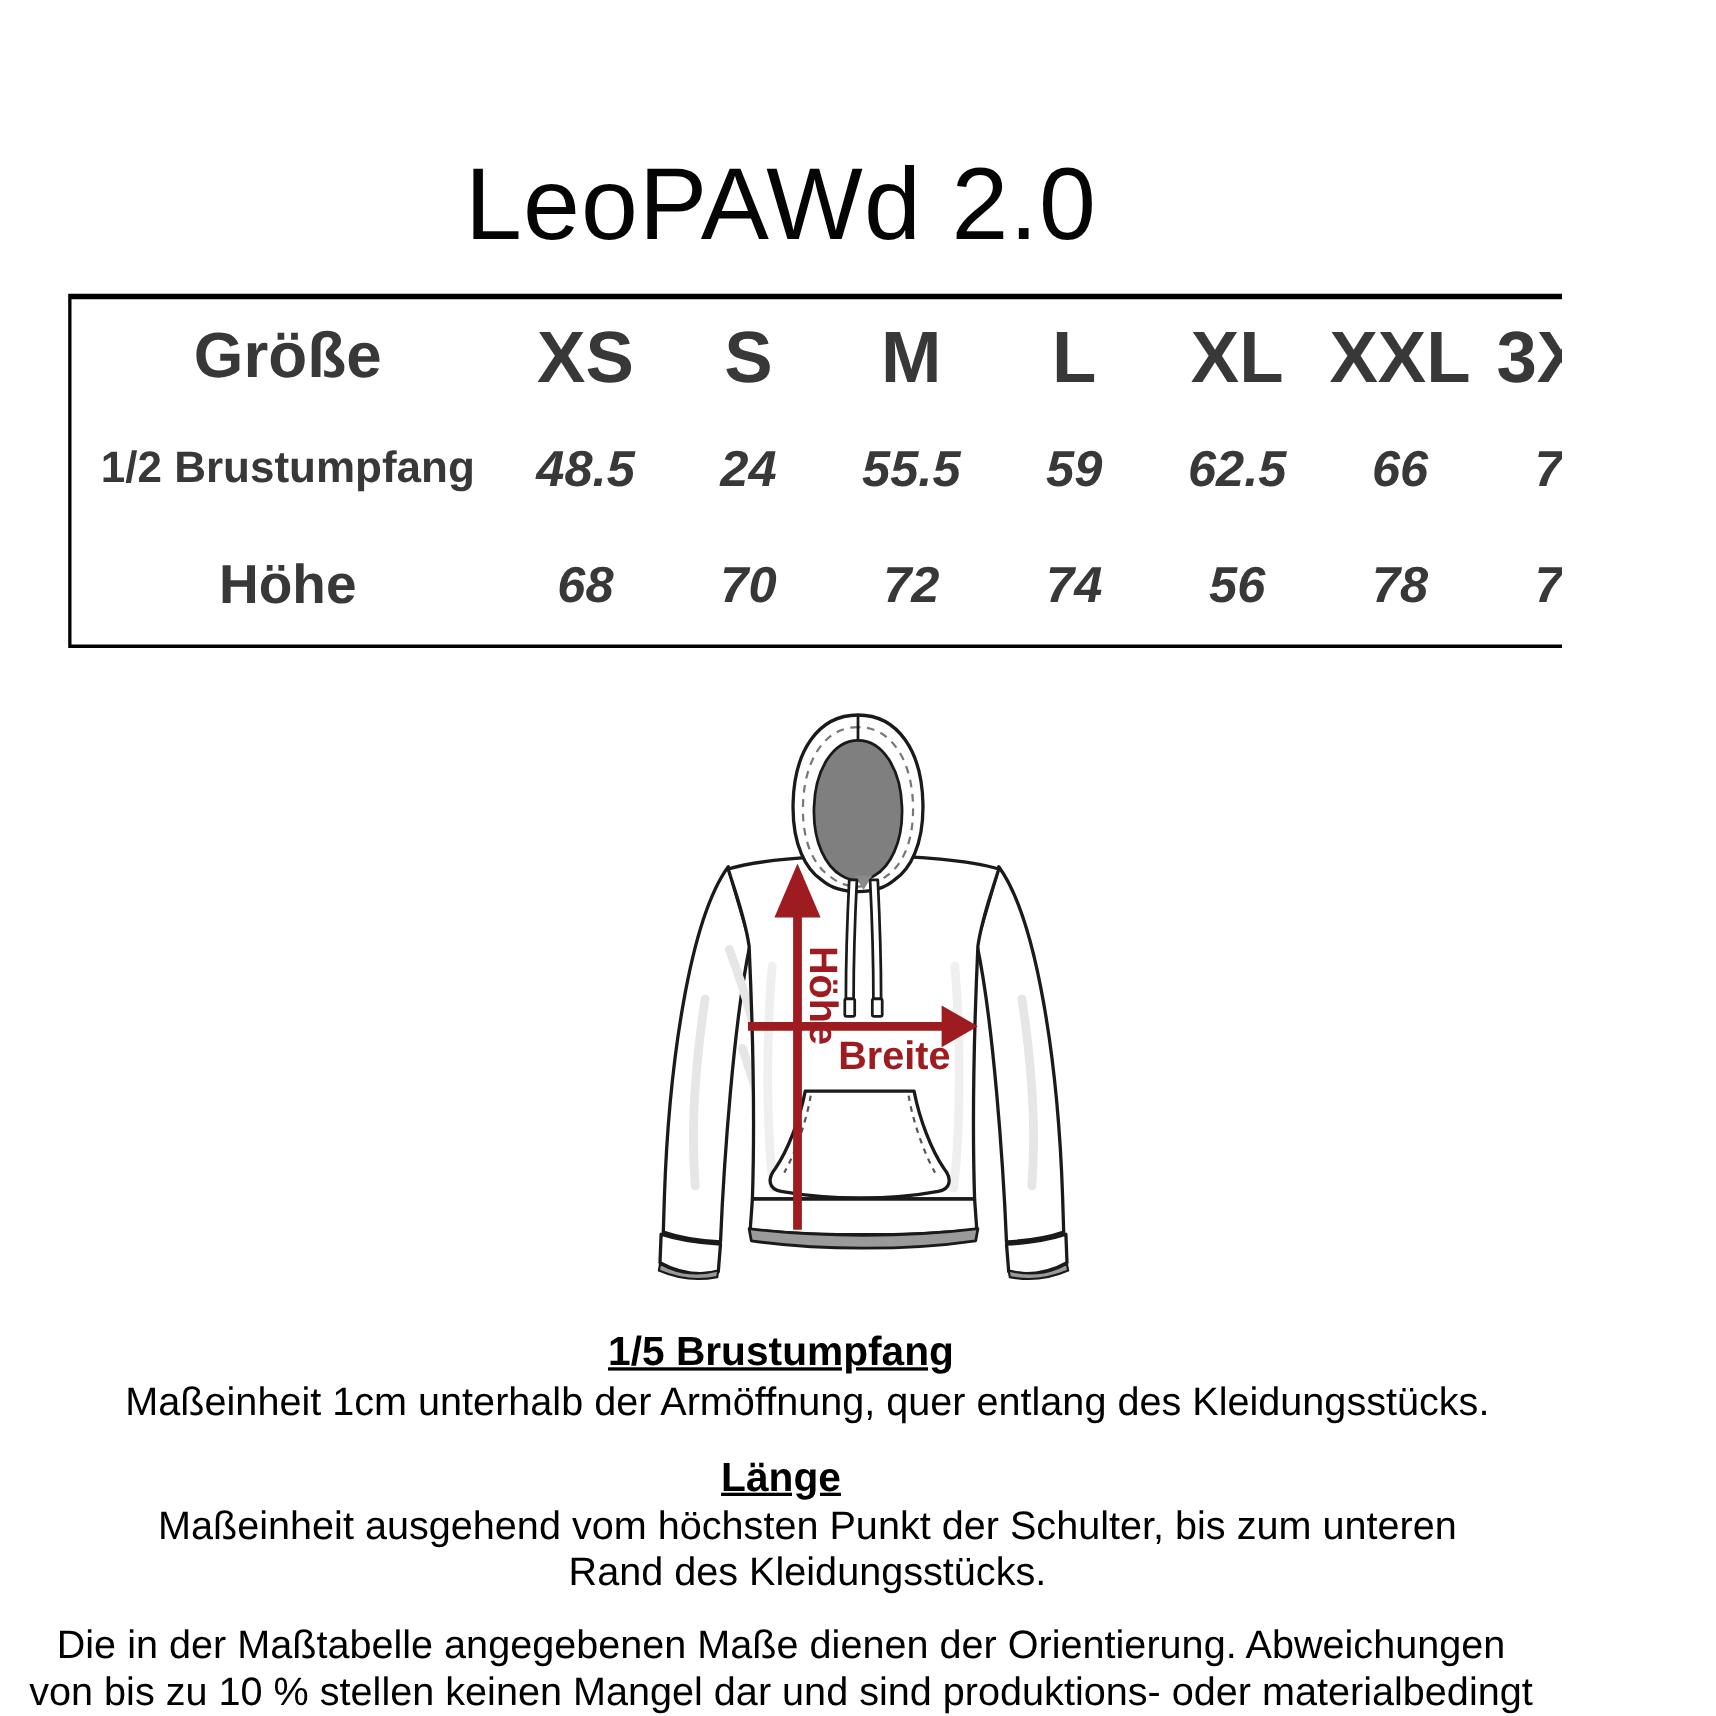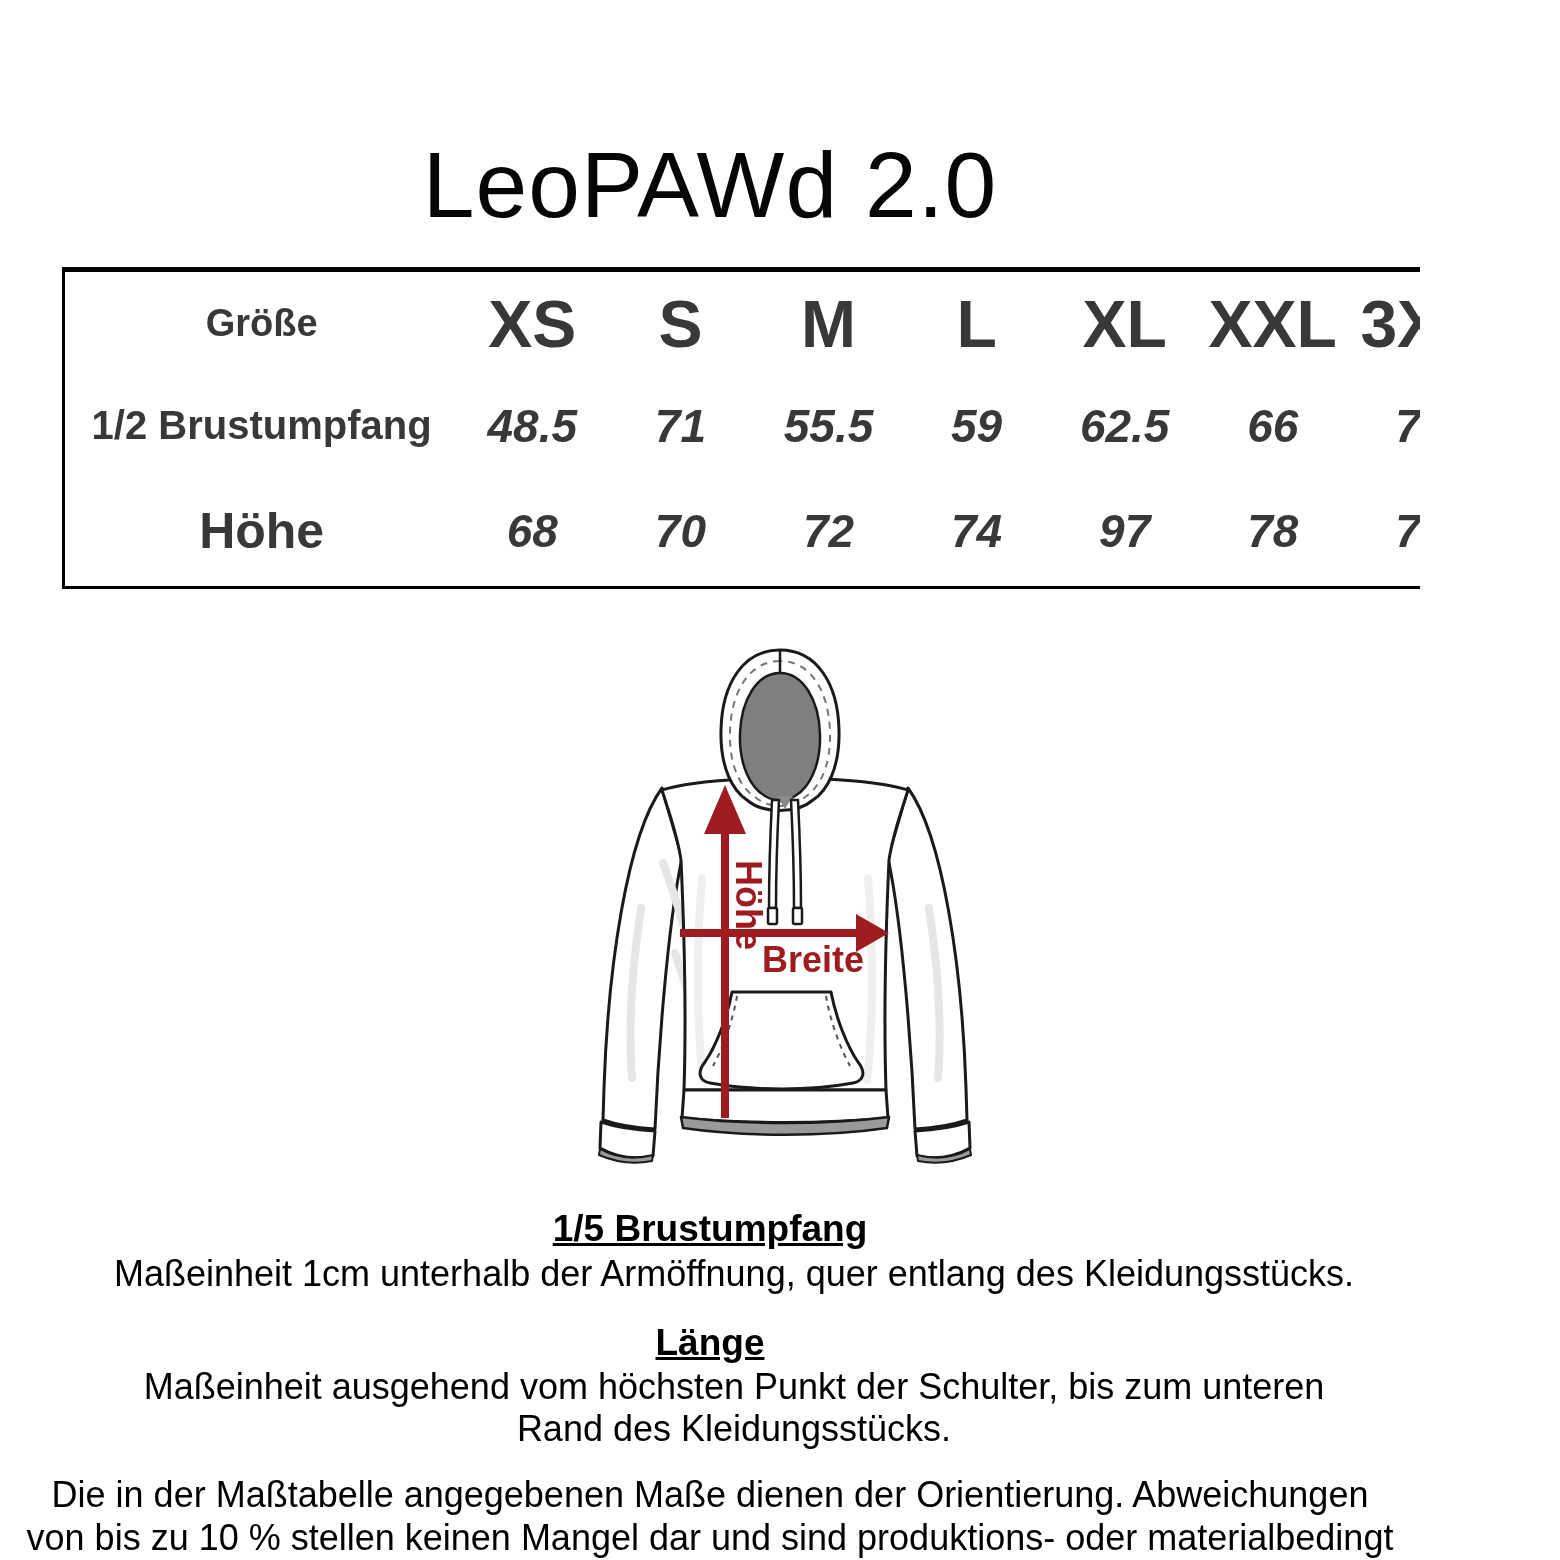--- a/index.html
+++ b/index.html
@@ -49,21 +49,21 @@
     padding: 0;
     font-weight: bold;
   }
   col.c-label { width: 27.5%; }
   tr.r-head   { height: 33%; }
   tr.r-chest  { height: 32%; }
   tr.r-height { height: 35%; }
   .cell-size  { text-align: center; font-size: 66px; }
   td.value    { text-align: center; font-size: 46px; font-style: italic; }
   .cell-label { text-align: center; padding-left: 62px; }
-  tr.r-head  .cell-label { text-align: center; padding-left: 0; font-size: 38px; }
+  tr.r-head  .cell-label { text-align: center; padding-left: 0; font-size: 58px; }
   tr.r-chest .cell-label { font-size: 40px; }
   tr.r-height .cell-label { font-size: 50px; }
 
   
   .figure {
     position: absolute;
     left: 575px;
     top: 628px;
     width: 420px;
     height: 550px;
@@ -125,34 +125,34 @@
         <th class="cell-size">S</th>
         <th class="cell-size">M</th>
         <th class="cell-size">L</th>
         <th class="cell-size">XL</th>
         <th class="cell-size">XXL</th>
         <th class="cell-size">3XL</th>
       </tr>
       <tr class="r-chest">
         <td class="cell-label">1/2 Brustumpfang</td>
         <td class="value">48.5</td>
-        <td class="value">71</td>
+        <td class="value">24</td>
         <td class="value">55.5</td>
         <td class="value">59</td>
         <td class="value">62.5</td>
         <td class="value">66</td>
         <td class="value">70</td>
       </tr>
       <tr class="r-height">
         <td class="cell-label">Höhe</td>
         <td class="value">68</td>
         <td class="value">70</td>
         <td class="value">72</td>
         <td class="value">74</td>
-        <td class="value">97</td>
+        <td class="value">56</td>
         <td class="value">78</td>
         <td class="value">79</td>
       </tr>
     </tbody>
       </table>
   </div>
 
   <div class="figure">
     <svg viewBox="0 0 420 550" xmlns="http://www.w3.org/2000/svg">
 

